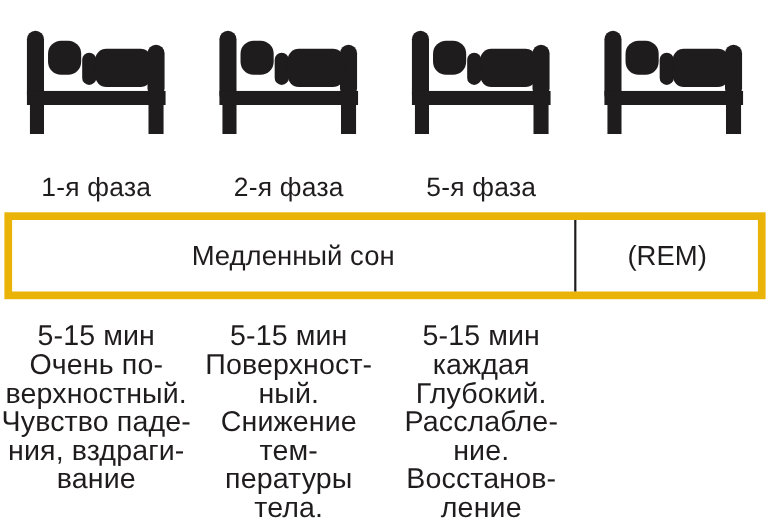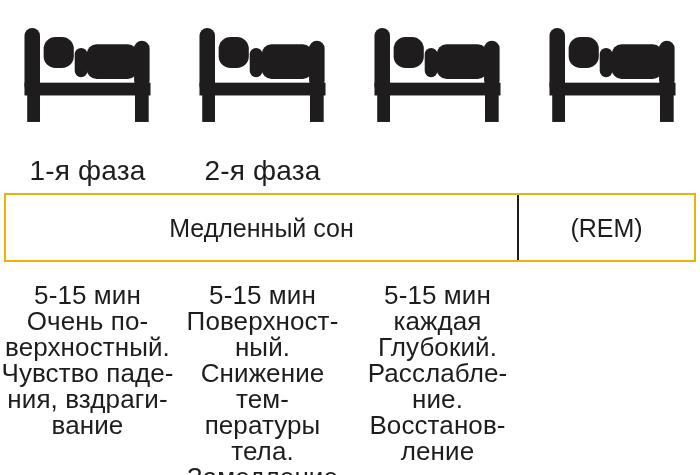--- a/index.html
+++ b/index.html
@@ -30,31 +30,31 @@
     align-items: flex-start;
   }
   .bed-svg {
     width: 137px;
     height: 96px;
     display: block;
   }
   .labels-row {
     height: 34px;
     margin-top: 18px;
-    font-size: 28px;
+    font-size: 24px;
     font-weight: 400;
     letter-spacing: 0.2px;
   }
   .label-cell {
     text-align: center;
     line-height: 30px;
   }
   .banner {
     margin: 3px 4px 0 4px;
-    border: 2px solid #eab308;
+    border: 7px solid #eab308;
     height: 65px;
     display: flex;
     background: #ffffff;
   }
   .banner-cell {
     display: flex;
     flex-direction: column;
     justify-content: center;
     text-align: center;
     font-size: 25px;
@@ -123,20 +123,21 @@
     <div class="icon-cell">
       <svg class="bed-svg">
           <use href="#bed-icon"></use>
         </svg>
     </div>
   </div>
 
   <div class="grid-row labels-row">
     <div class="label-cell">1-я фаза</div>
     <div class="label-cell">2-я фаза</div>
+    <div class="label-cell">5-я фаза</div>
   </div>
 
   <div class="banner">
     <div class="banner-cell banner-left">
       <div>Медленный сон</div>
     </div>
     <div class="banner-cell banner-right">
       <div>(REM)</div>
     </div>
   </div>

